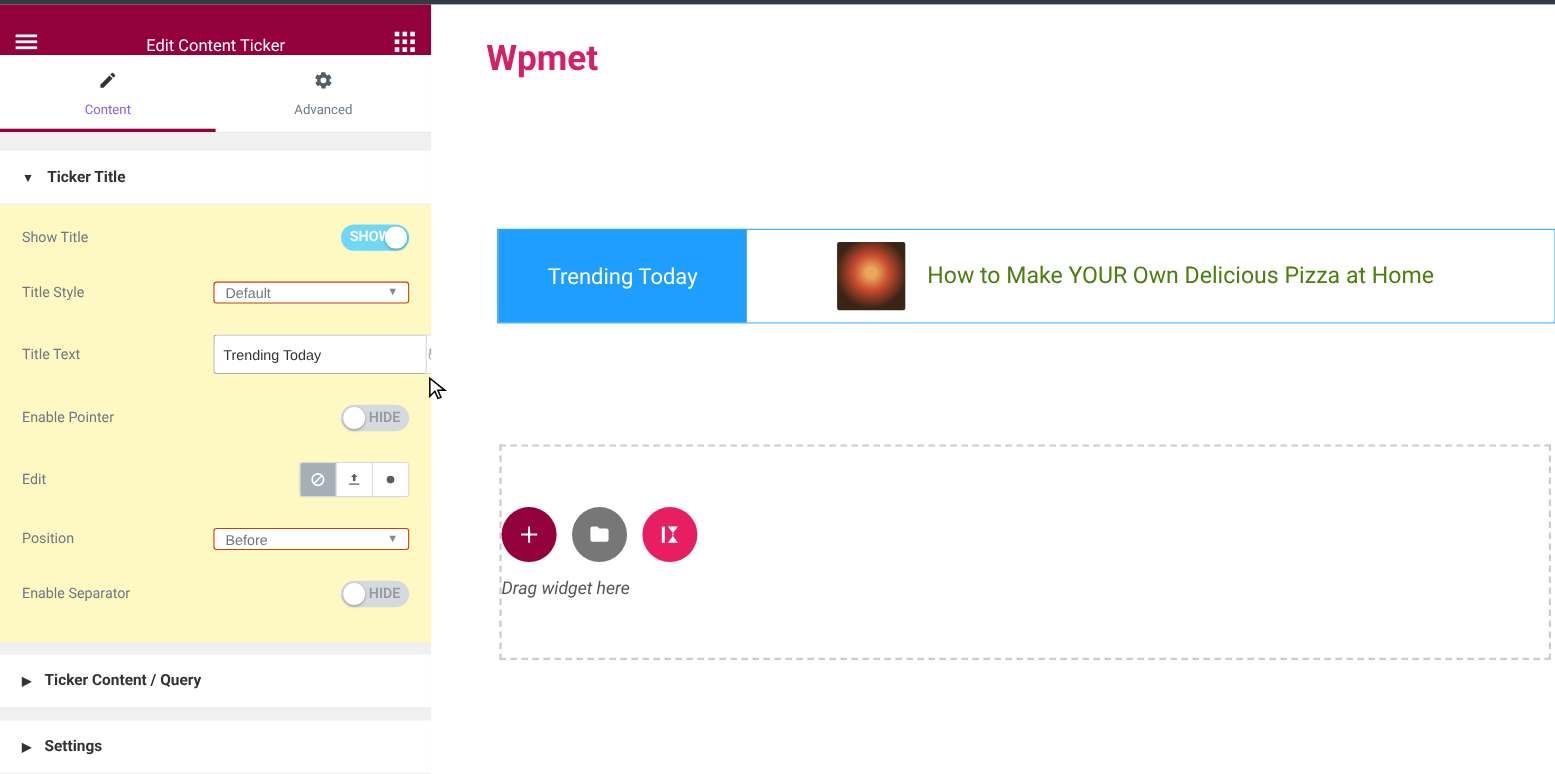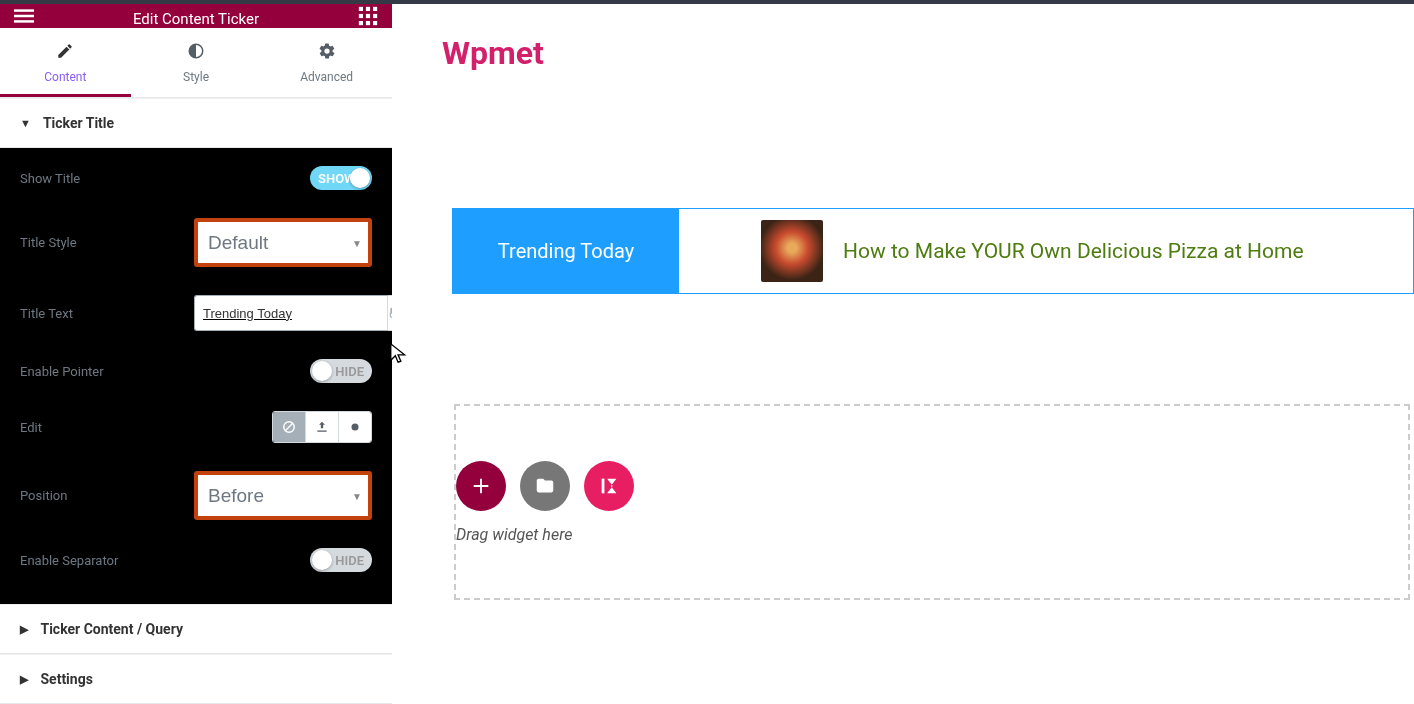--- a/index.html
+++ b/index.html
@@ -12,34 +12,34 @@
   .panel-title { font-size: 15px; text-align: center; flex:1;}
   .tabs { display: flex; background: #fff; border-bottom: 1px solid #e6e9ec; }
   .tab { flex: 1; text-align: center; padding: 14px 0 10px; font-size: 12px; color: #6d7882; cursor: pointer; }
   .tab.active { color: #8b5cf6; border-bottom: 3px solid #93003c; }
   .tab-icon { font-size: 18px; display: block; margin-bottom: 6px; color: #555d66; }
   .tab.active .tab-icon { color: #333; }
   .spacer-ctrl { height: 18px; background: #f0f0f0; }
   .section-hdr { background: #fff; padding: 16px 20px; display: flex; align-items: center; font-weight: 700; font-size: 14px; color: #333; cursor:pointer; border-bottom: 1px solid #e6e9ec;}
   .section-hdr .caret { margin-right: 12px; font-size: 11px; color: #333;}
   .section-hdr:not(.collapsed) .caret-closed { display:none;}
-  .controls { background: #000000; padding: 4px 20px 18px; text-decoration: underline;}
+  .controls { background: #fef9c3; padding: 4px 20px 18px;}
   .ctrl-row { display: flex; align-items: center; justify-content: space-between; padding: 14px 0; font-size: 13px; color: #6d7882; }
   .ctrl-label { color: #6d7882; font-size: 13px;}
   .toggle { position: relative; width: 62px; height: 24px; border-radius: 12px; cursor: pointer; }
   .toggle.on { background: #71d7f7; }
   .toggle.off { background: #d5dadf; }
   .toggle-label { position: absolute; top: 50%; transform: translateY(-50%); font-size: 13px; font-weight: 600; color: #fff; }
   .toggle.on .toggle-label { left: 8px; }
   .toggle.off .toggle-label { right: 8px; color: #999;}
   .toggle-knob { position: absolute; width: 20px; height: 20px; background: #fff; border-radius: 50%; top: 2px; box-shadow: 0 1px 3px rgba(0,0,0,0.3);}
   .toggle.on .toggle-knob { right: 2px; }
   .toggle.off .toggle-knob { left: 2px; }
   .select-wrap { width: 178px; position: relative; }
-  .select { width: 100%; height: 49px; border: 4px solid #c2410c; border-radius: 3px; background: #fff; padding: 0 10px; font-size: 19px; color: #6d7882; appearance: none; cursor:pointer;}
+  .select { width: 100%; height: 20px; border: 1px solid #c2410c; border-radius: 3px; background: #fff; padding: 0 10px; font-size: 13px; color: #6d7882; appearance: none; cursor:pointer;}
   .select-caret { position: absolute; right: 10px; top: 50%; transform: translateY(-50%); font-size: 10px; color: #888; pointer-events:none;}
   .text-input-wrap { width: 178px; display: flex; }
   .text-input { flex: 1; height: 36px; border: 1px solid #a4afb7; border-right: none; border-radius: 3px 0 0 3px; background: #fff; padding: 0 8px; font-size: 13px; color: #333; }
   .dyn-btn { width: 32px; height: 36px; border: 1px solid #d5dadf; border-radius: 0 3px 3px 0; background: #fff; display:flex; align-items:center; justify-content:center; cursor:pointer;}
   .dyn-btn svg { width: 14px; height: 14px; fill: #a4afb7;}
   .icon-choice { width: 100px; display: flex; border: 1px solid #d5dadf; border-radius: 3px; overflow: hidden; }
   .ic-seg { flex:1; height: 30px; display:flex; align-items:center; justify-content:center; background:#fff; cursor:pointer; border-right:1px solid #d5dadf;}
   .ic-seg:last-child { border-right:none;}
   .ic-seg.active { background:#a4afb7; }
   .ic-seg svg { width:14px; height:14px; fill:#555d66;}
@@ -99,28 +99,20 @@
       <span class="tab-icon">
         <svg viewBox="0 0 24 24" width="18" height="18" fill="#333">
             <path d="M3 17.25V21h3.75l11-11.04-3.75-3.75L3 17.25zM20.71 7.04a1 1 0 000-1.41l-2.34-2.34a1 1 0 00-1.41 0l-1.83 1.83 3.75 3.75 1.83-1.83z"></path>
           </svg>
       </span>
       <span>Content</span>
     </div>
     <div class="tab">
       <span class="tab-icon">
         <svg viewBox="0 0 24 24" width="18" height="18" fill="#555d66">
-            <path d="M12 2a10 10 0 100 20 10 10 0 000-20zm0 18V4a8 8 0 010 16z"></path>
-          </svg>
-      </span>
-      <span>Style</span>
-    </div>
-    <div class="tab">
-      <span class="tab-icon">
-        <svg viewBox="0 0 24 24" width="18" height="18" fill="#555d66">
             <path d="M19.4 13a7.5 7.5 0 000-2l2.1-1.6a.5.5 0 00.1-.6l-2-3.5a.5.5 0 00-.6-.2l-2.5 1a7.3 7.3 0 00-1.7-1l-.4-2.6a.5.5 0 00-.5-.4h-4a.5.5 0 00-.5.4L9 5.1a7.3 7.3 0 00-1.7 1l-2.5-1a.5.5 0 00-.6.2l-2 3.5a.5.5 0 00.1.6L4.6 11a7.5 7.5 0 000 2l-2.1 1.6a.5.5 0 00-.1.6l2 3.5a.5.5 0 00.6.2l2.5-1a7.3 7.3 0 001.7 1l.4 2.6a.5.5 0 00.5.4h4a.5.5 0 00.5-.4l.4-2.6a7.3 7.3 0 001.7-1l2.5 1a.5.5 0 00.6-.2l2-3.5a.5.5 0 00-.1-.6L19.4 13zM12 15.5A3.5 3.5 0 1115.5 12 3.5 3.5 0 0112 15.5z"></path>
           </svg>
       </span>
       <span>Advanced</span>
     </div>
   </div>
 
   <div class="spacer-ctrl"></div>
 
   <div class="section-hdr">

